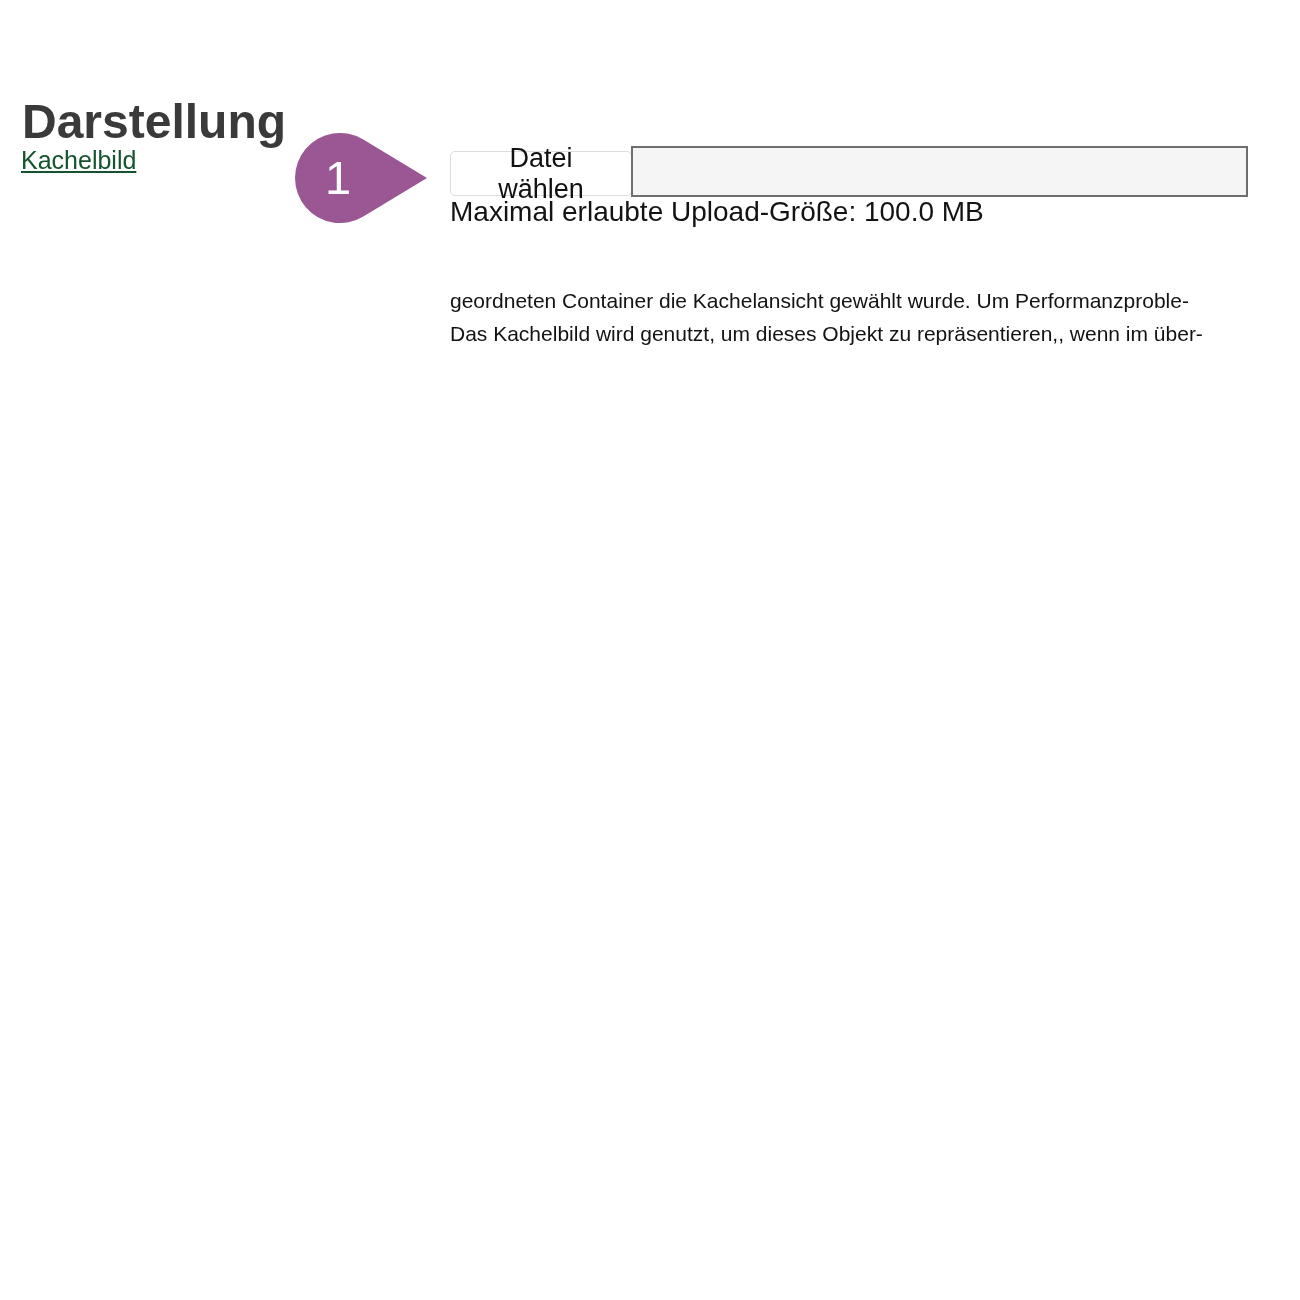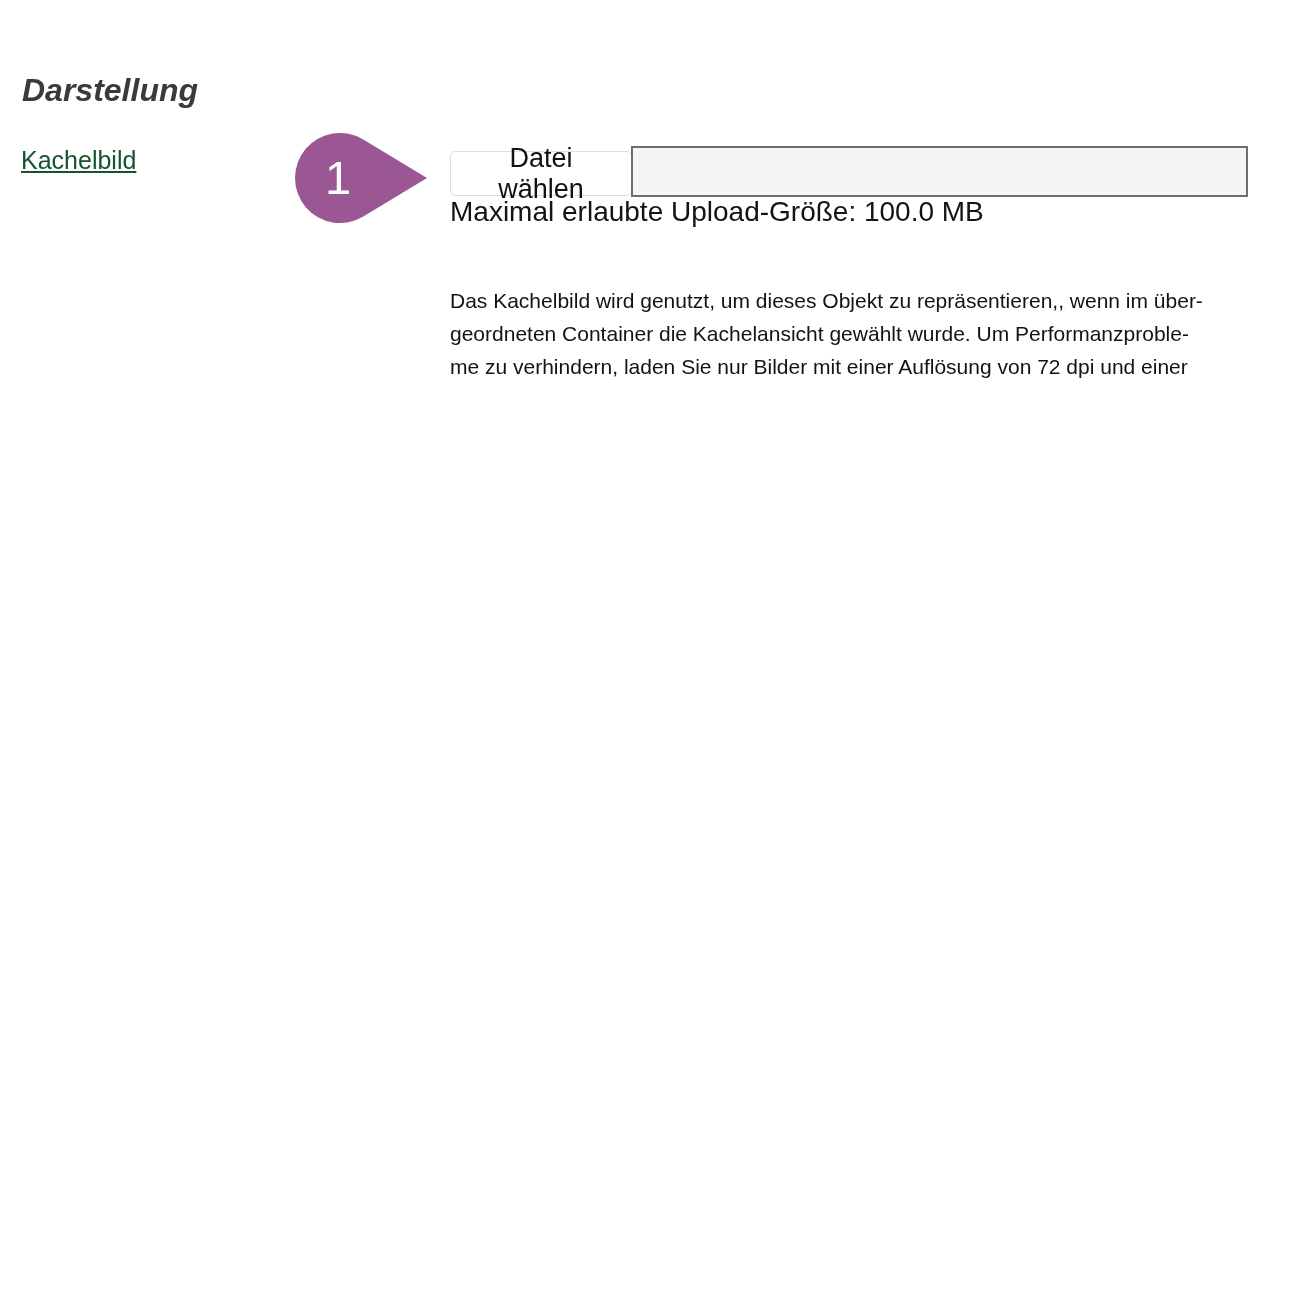--- a/index.html
+++ b/index.html
@@ -11,27 +11,26 @@
   .canvas {
     position: relative;
     width: 1300px;
     height: 1300px;
     background: #ffffff;
     overflow: hidden;
   }
   .section-title {
     position: absolute;
     left: 22px;
-    top: 44px;
-    font-size: 32px;
+    top: 53px;
+    font-size: 48px;
     line-height: 1.2;
     font-weight: 700;
     color: #3a3a3a;
     letter-spacing: 0px;
-    font-style: italic;
   }
   .field-label {
     position: absolute;
     left: 21px;
     top: 146px;
     font-size: 25px;
     line-height: 1.15;
     color: #14532d;
     text-decoration: underline;
   }
@@ -118,18 +117,17 @@
   </svg>
 
   <button class="file-widget-button">Datei wählen</button>
 
   <div class="file-widget-filename"></div>
 
   <div class="hint-line hint-1">Maximal erlaubte Upload-Größe: 100.0 MB</div>
 
 
   <div class="description">
+    <div class="line">geordneten Container die Kachelansicht gewählt wurde. Um Performanzproble-</div>
     <div class="line">Das Kachelbild wird genutzt, um dieses Objekt zu repräsentieren,, wenn im über-</div>
-    <div class="line">geordneten Container die Kachelansicht gewählt wurde. Um Performanzproble-</div>
-    <div class="line">me zu verhindern, laden Sie nur Bilder mit einer Auflösung von 72 dpi und einer</div>
   </div>
 
 </div>
 
 </body></html>

